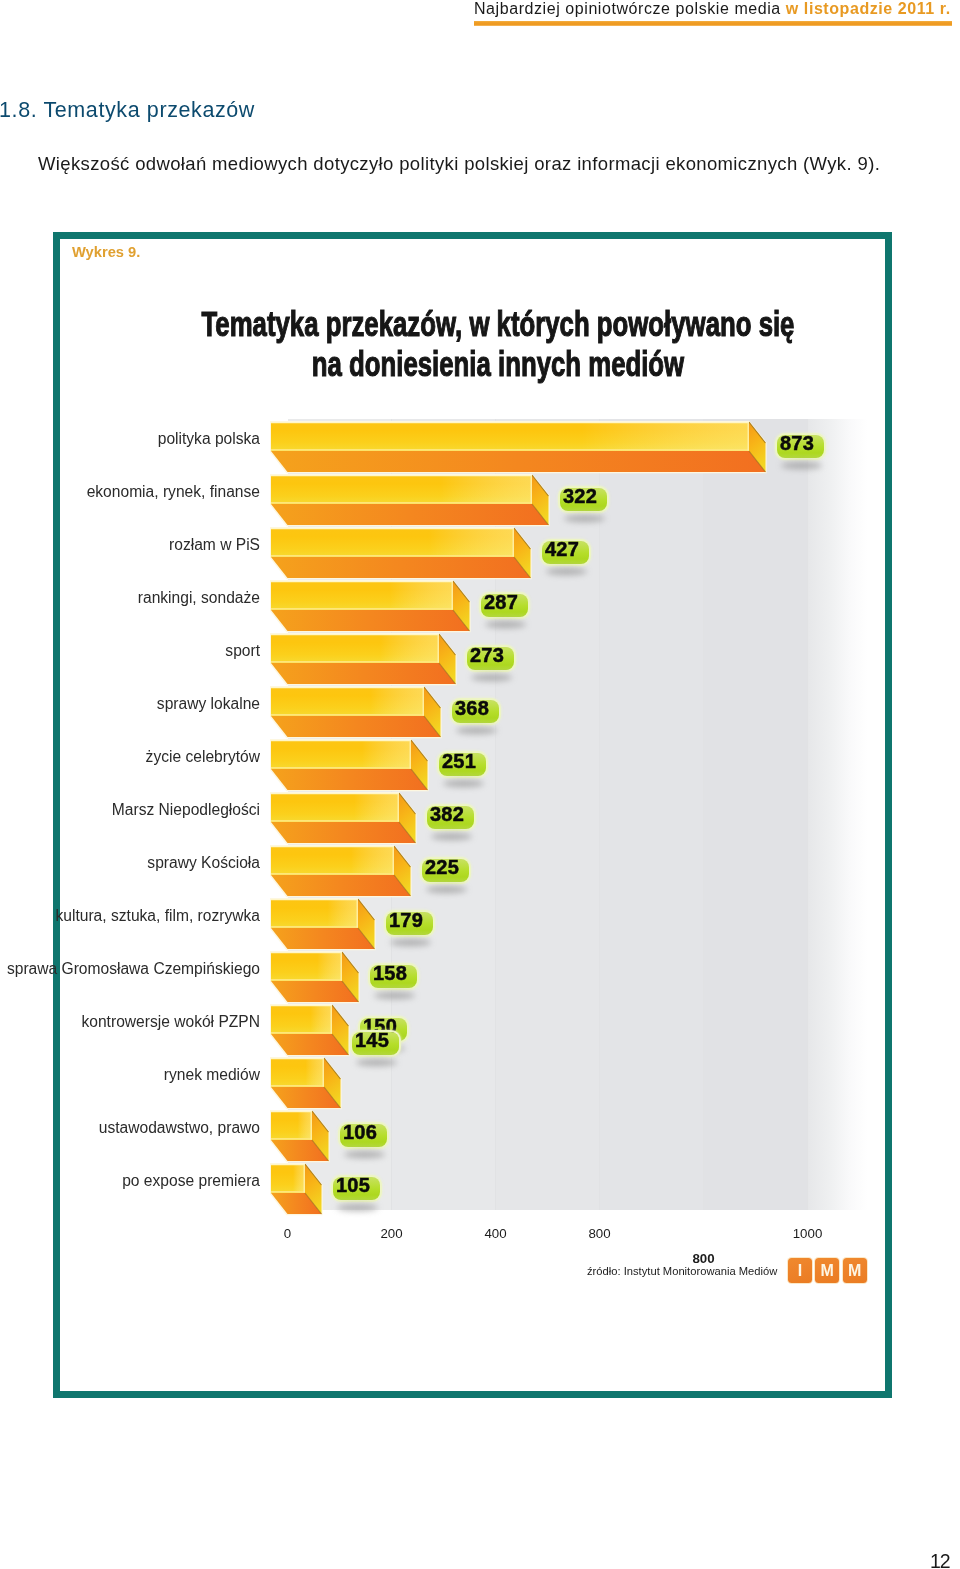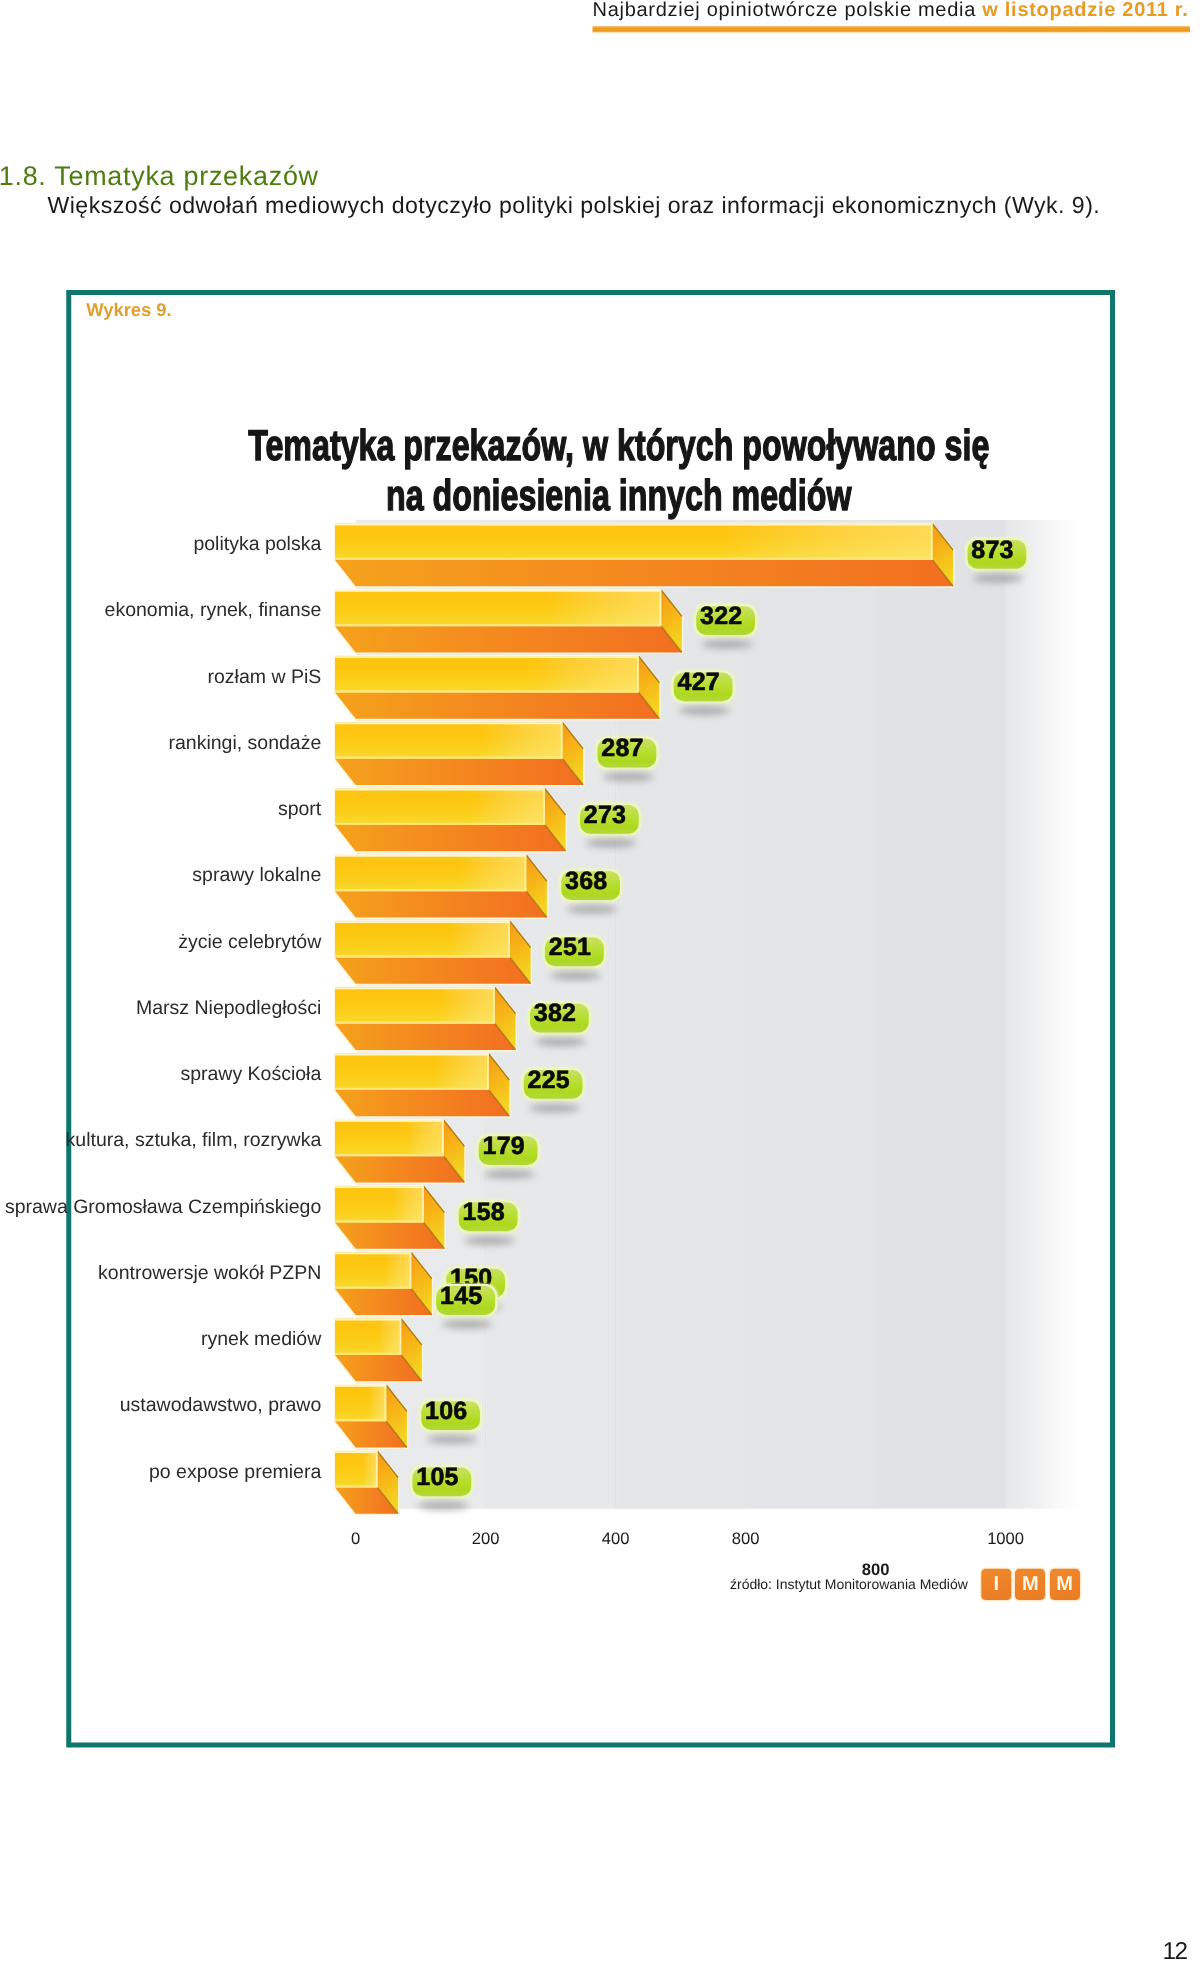--- a/index.html
+++ b/index.html
@@ -8,33 +8,33 @@
 
   
   .hdr{position:absolute;left:474px;top:-1px;height:20px;
        font-size:16px;letter-spacing:.57px;line-height:19px;color:#1a1a1a;white-space:nowrap;}
   .hdr .accent{color:#E89A23;font-weight:bold;}
   .hdr-rule{position:absolute;left:474px;top:21px;width:478px;height:5px;
             background:linear-gradient(to bottom,#F5B042 0%,#EF9C23 35%,#EE9A21 75%,#F6C070 100%);}
 
   
   .sec-title{position:absolute;left:-1px;top:96px;font-size:21.5px;line-height:28px;
-             color:#4d7c0f;letter-spacing:.6px;white-space:nowrap;margin-top:31px;}
+             color:#0c4a6e;letter-spacing:.6px;white-space:nowrap;}
   .sec-para{position:absolute;left:38px;top:151px;width:880px;font-size:18.5px;line-height:26px;
             letter-spacing:.36px;color:#1a1a1a;white-space:nowrap;}
 
   
   .fig{position:absolute;left:53px;top:232px;width:839px;height:1166px;
-       border:4px solid #0f766e;box-sizing:border-box;background:#fff;}
+       border:7px solid #0f766e;box-sizing:border-box;background:#fff;}
   .fig-caption{position:absolute;left:12px;top:5px;font-size:14.7px;line-height:17px;font-weight:bold;color:#E0A030;}
 
   
   .chart{position:absolute;left:0;top:0;width:838px;height:1165px;}
   .chart-title{position:absolute;left:19px;top:66px;width:838px;text-align:center;
-               font-size:34.5px;font-weight:bold;line-height:39.8px;color:#161616;margin-top:36px;}
+               font-size:34.5px;font-weight:bold;line-height:39.8px;color:#161616;}
   .chart-title > div{transform:scaleX(.747);transform-origin:center;white-space:nowrap;
                      -webkit-text-stroke:1.1px #161616;}
   .plot{position:absolute;left:0;top:0;width:838px;height:1165px;}
   .page-no{position:absolute;left:930px;top:1551px;font-size:19.5px;line-height:20px;
            color:#1a1a1a;letter-spacing:-1.2px;}
 
   .bands{position:absolute;left:0;top:180px;width:838px;height:791px;}
   .band{position:absolute;top:0;height:791px;background:#E9EAEB;border-right:1px solid #E1E2E4;box-sizing:border-box;}
   .band:nth-child(2){background:#E7E8EA;}
   .band:nth-child(3){background:#E5E6E8;}

